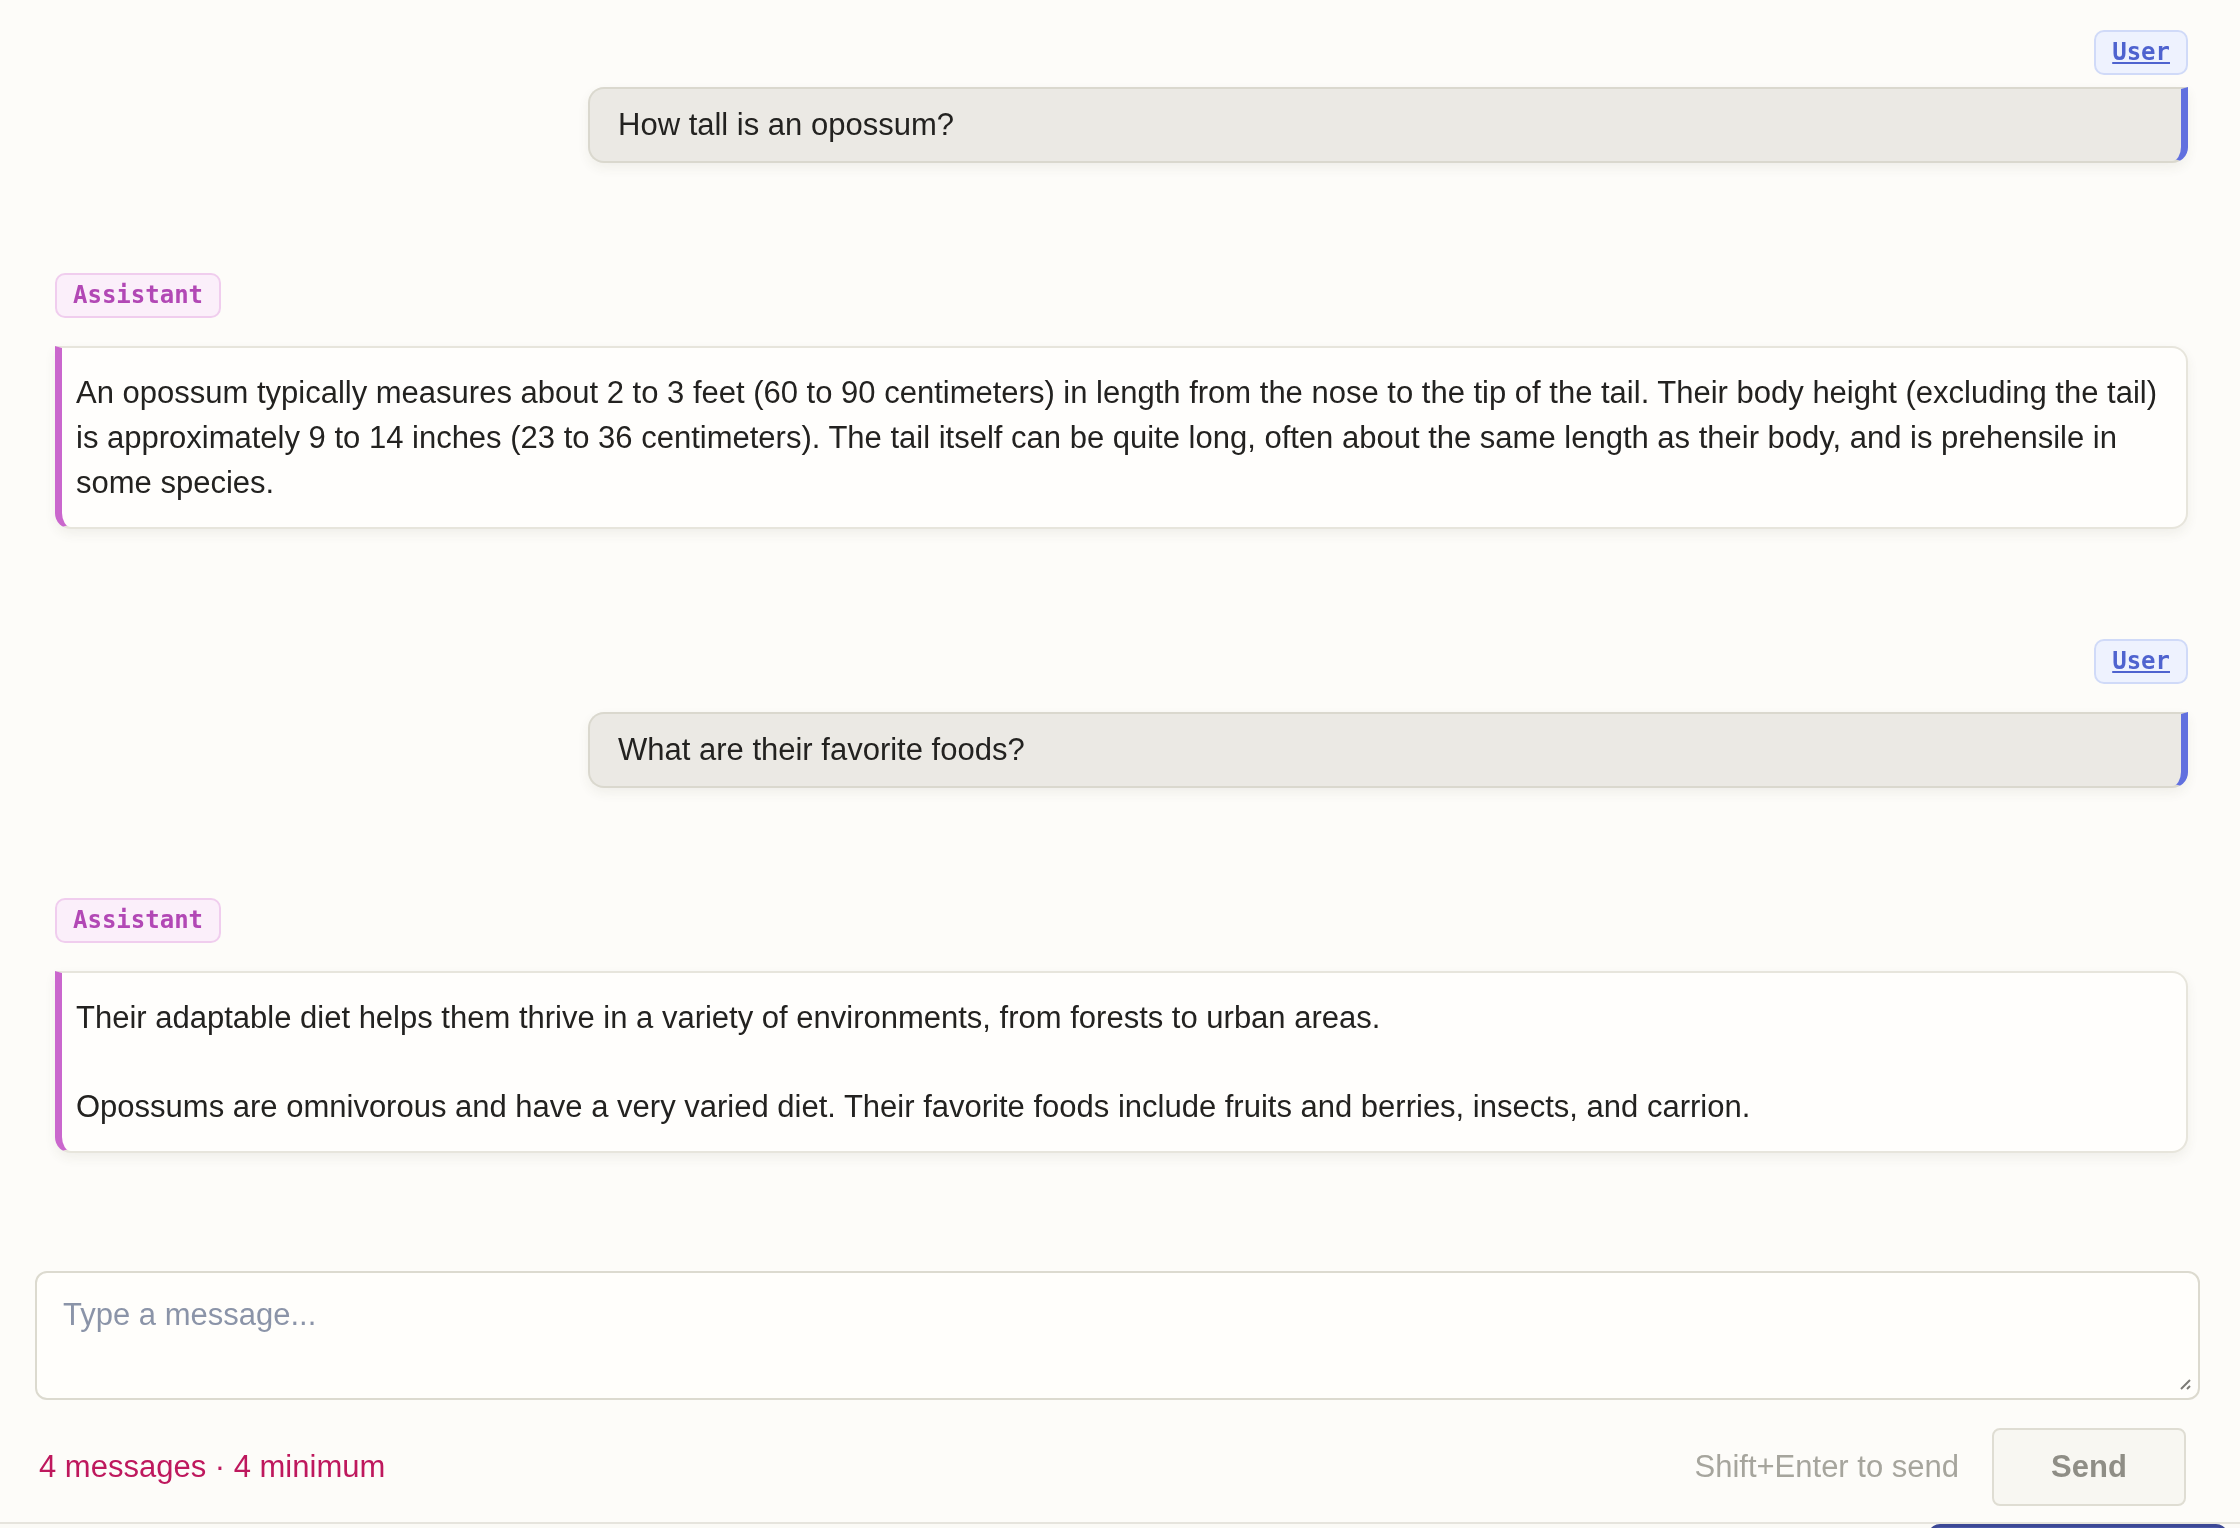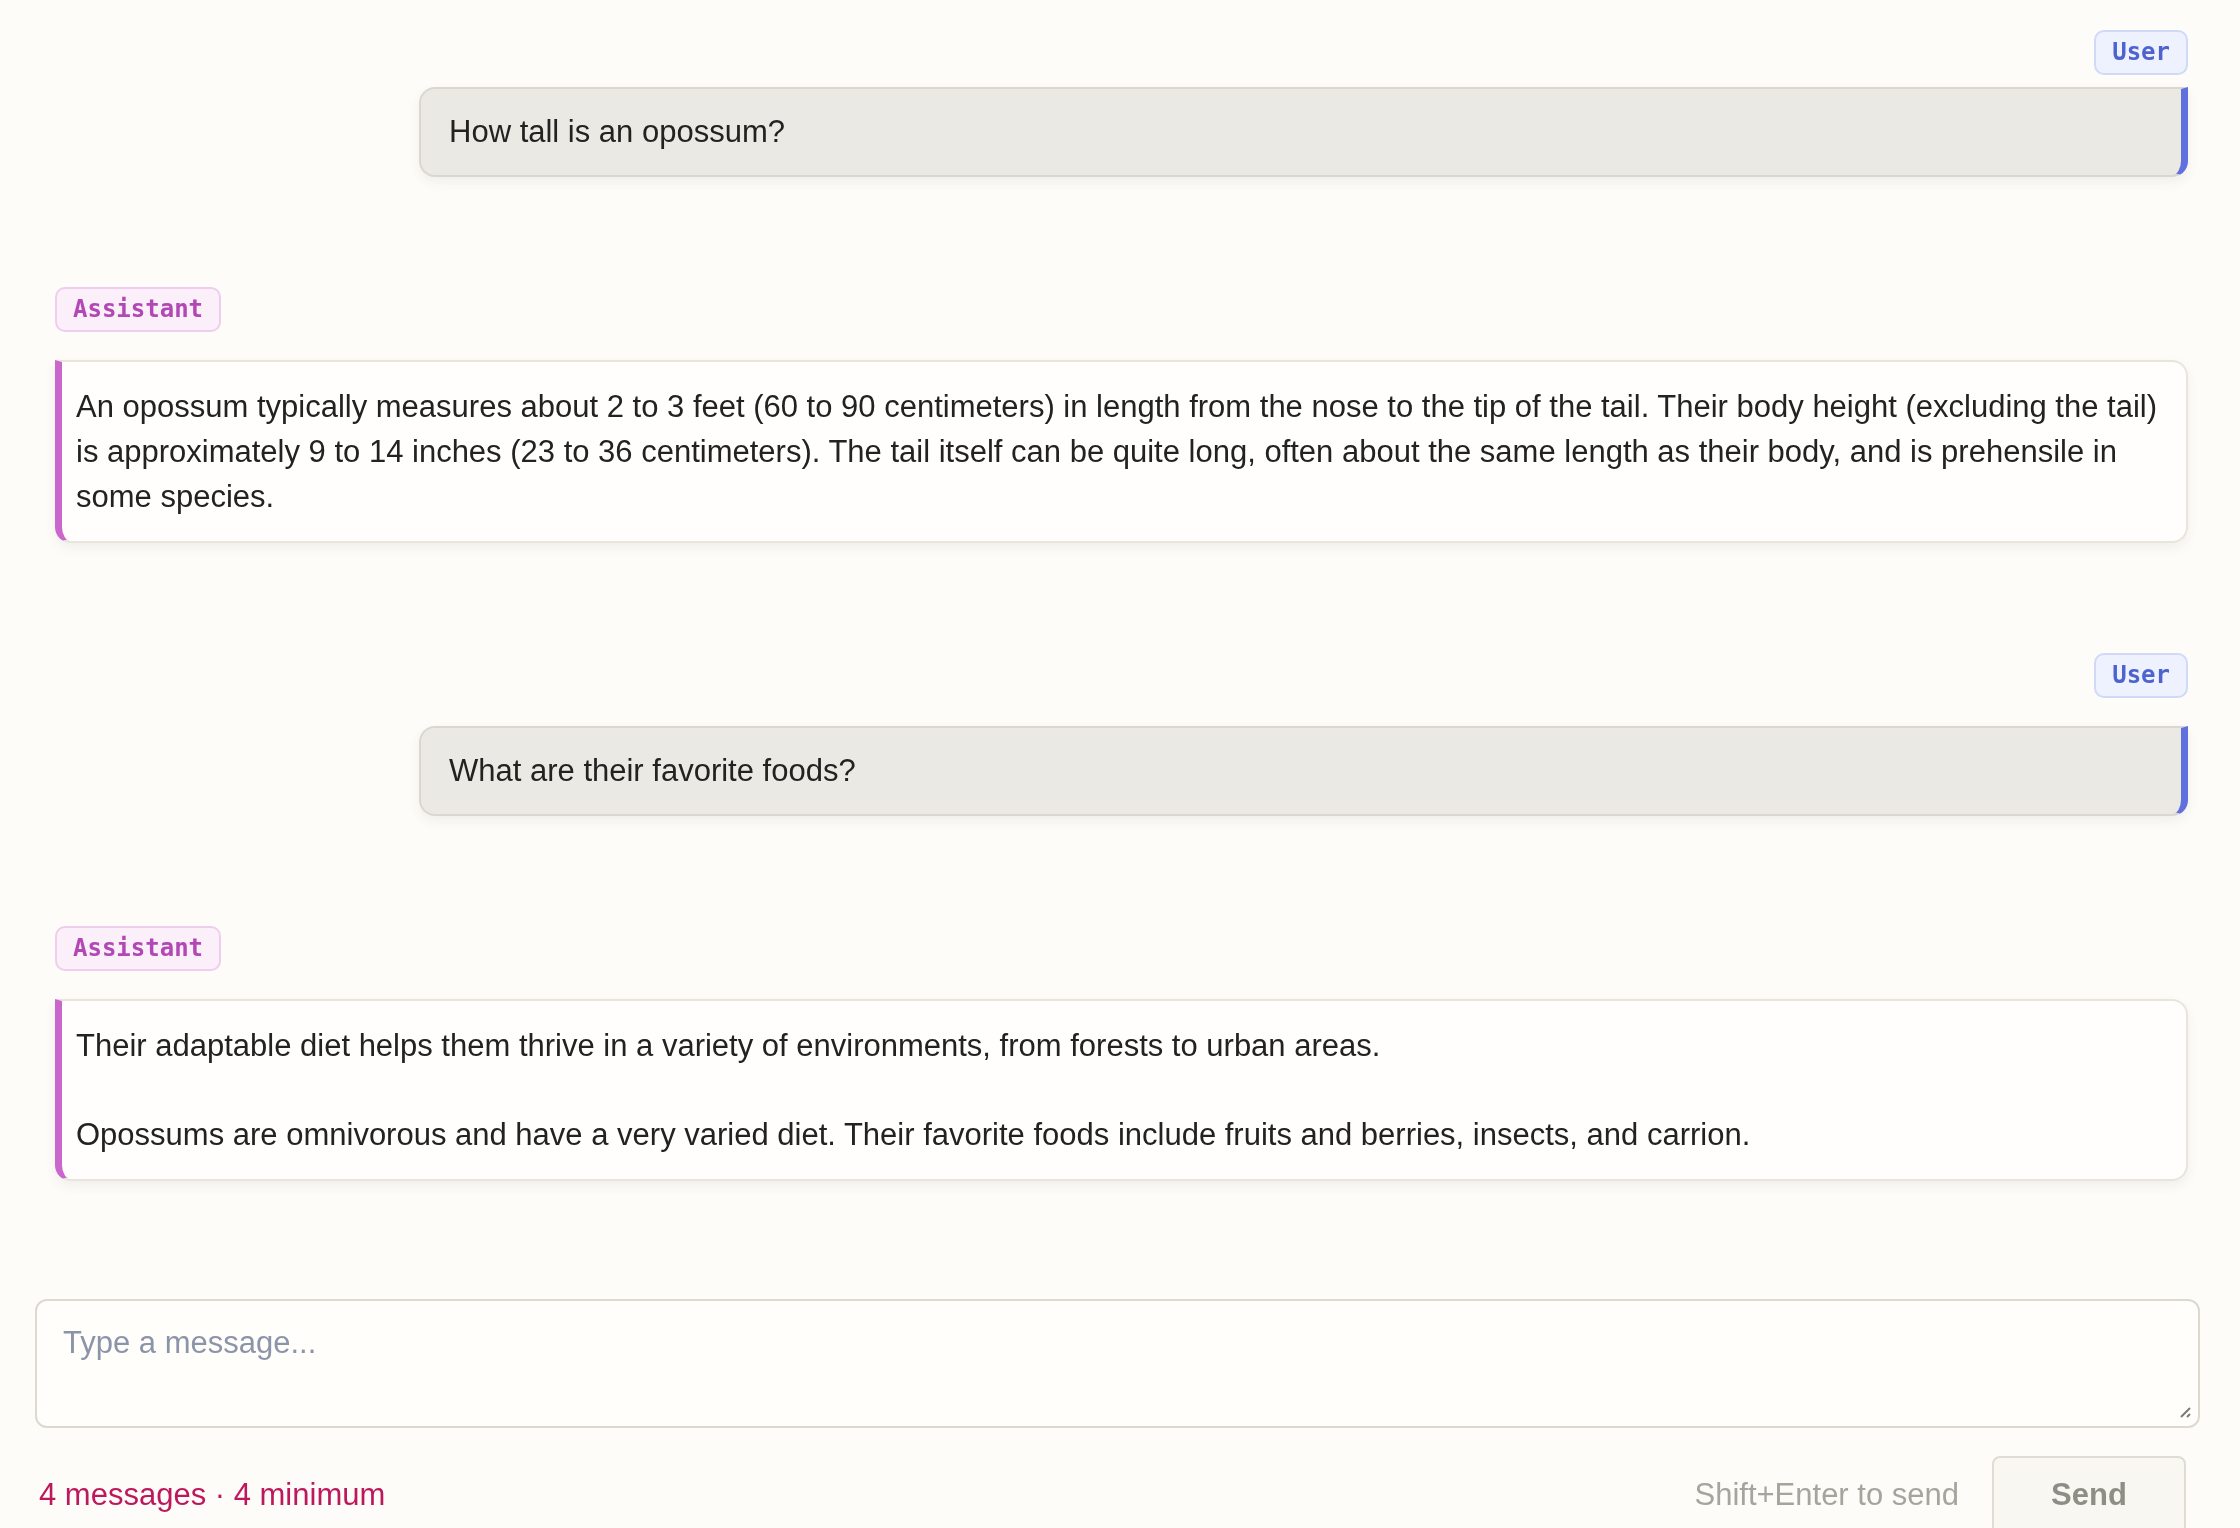--- a/index.html
+++ b/index.html
@@ -24,41 +24,41 @@
     display: inline-block;
     font-family: "DejaVu Sans Mono", monospace;
     font-weight: bold;
     font-size: 24px;
     line-height: 1;
     padding: 8px 16px 9px;
     border-radius: 10px;
     margin-bottom: 12px;
   }
   .msg.user .badge {
-    color: #4f63cf; background: #eef2fe; border: 2px solid #d0daf8;
+    color: #4f63cf; background: #eef2fe; border: 2px solid #d0daf8; text-decoration: underline;
   }
   .msg.assistant .badge {
     color: #b248b5; background: #fbeffa; border: 2px solid #f0cdee;
     align-self: flex-start;
   }
 
   .bubble {
     font-size: 31px;
     box-shadow: 0 5px 12px rgba(70, 65, 40, 0.07);
   }
   .bubble p { margin: 0; }
   .bubble p + p { margin-top: 44px; }
 
   .msg.user .bubble {
-    width: 1769px;
+    width: 1600px;
     background: #ebe9e4;
     border: 2px solid #dad8ce;
     border-right: 7px solid #6170df;
     border-radius: 16px 0 16px 16px;
-    padding: 24px 28px;
+    padding: 17px 28px;
     line-height: 38px;
   }
   .msg.assistant .bubble {
     background: #fffefc;
     border: 2px solid #e7e5dc;
     border-left: 7px solid #ca67cd;
     border-radius: 0 16px 16px 16px;
     padding: 22px 14px;
     line-height: 45px;
   }

